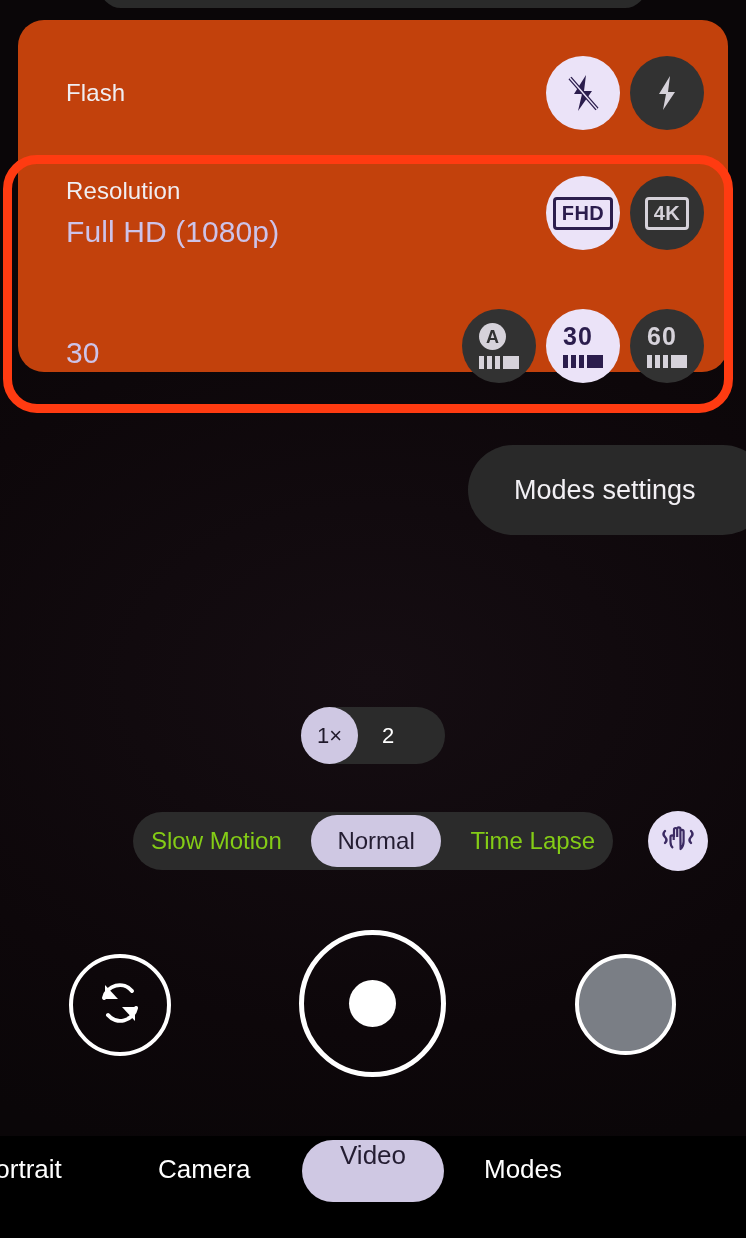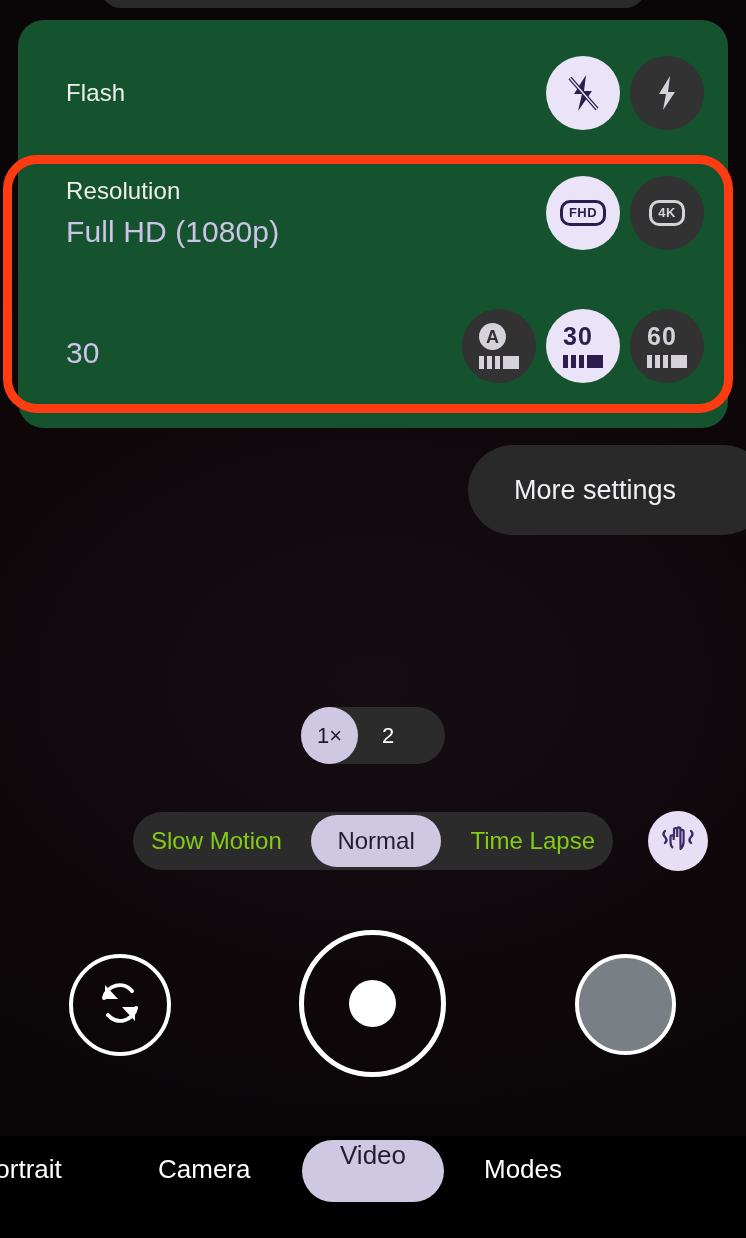--- a/index.html
+++ b/index.html
@@ -25,22 +25,22 @@
     position: absolute; left: 0; top: 1136px; width: 746px; height: 102px;
     background: #000000;
   }
   
   .panel-top-partial {
     position: absolute; left: 100px; top: -34px; width: 546px; height: 42px;
     background: #2a2a2a; border-radius: 26px;
   }
   
   .settings-panel {
-    position: absolute; left: 18px; top: 20px; width: 710px; height: 408px;
-    background: #14532d; border-radius: 26px; padding-left: 8px;
+    position: absolute; left: 18px; top: 20px; width: 710px; height: 352px;
+    background: #c2410c; border-radius: 26px; padding-left: 8px;
   }
   .setting-row {
     position: absolute; left: 0; width: 710px; height: 122px;
     display: flex; align-items: center;
   }
   .row-flash      { top: 12px; }
   .row-resolution { top: 132px; align-items: center; }
   .row-fps        { top: 265px; }
   .row-text { margin-left: 48px; width: 400px; }
   .row-label {
@@ -62,23 +62,23 @@
     flex-direction: column;
     background: #323232;
     position: relative;
   }
   .opt.selected { background: #ebe3f8; }
   .opt-ink { color: #d6d2da; }
   .opt.selected .opt-ink { color: #2b1d4d; }
 
   
   .res-badge {
-    border: 3px solid currentColor; border-radius: 10px;
+    border: 3px solid currentColor; border-radius: 4px;
     padding: 3px 6px 4px 6px;
-    font-size: 13px; font-weight: bold; letter-spacing: 0.5px;
+    font-size: 20px; font-weight: bold; letter-spacing: 0.5px;
     line-height: 1; font-family: "Liberation Sans", sans-serif;
   }
   
   .fps-num {
     font-size: 25px; font-weight: bold; letter-spacing: 1px;
     line-height: 1; font-family: "Liberation Sans", sans-serif;
   }
   .fps-auto-circle {
     width: 27px; height: 27px; border-radius: 50%;
     background: currentColor;
@@ -283,21 +283,21 @@
           </span>
         </div>
 
       </div>
     </div>
   </div>
 
   <div class="annot-box"></div>
 
   <div class="more-settings">
-    <span>More settings</span>
+    <span>Modes settings</span>
   </div>
 
   <div class="zoom-control">
     <div class="zoom-chip selected">
       <span>1×</span>
     </div>
     <div class="zoom-chip second">
       <span>2</span>
     </div>
   </div>

